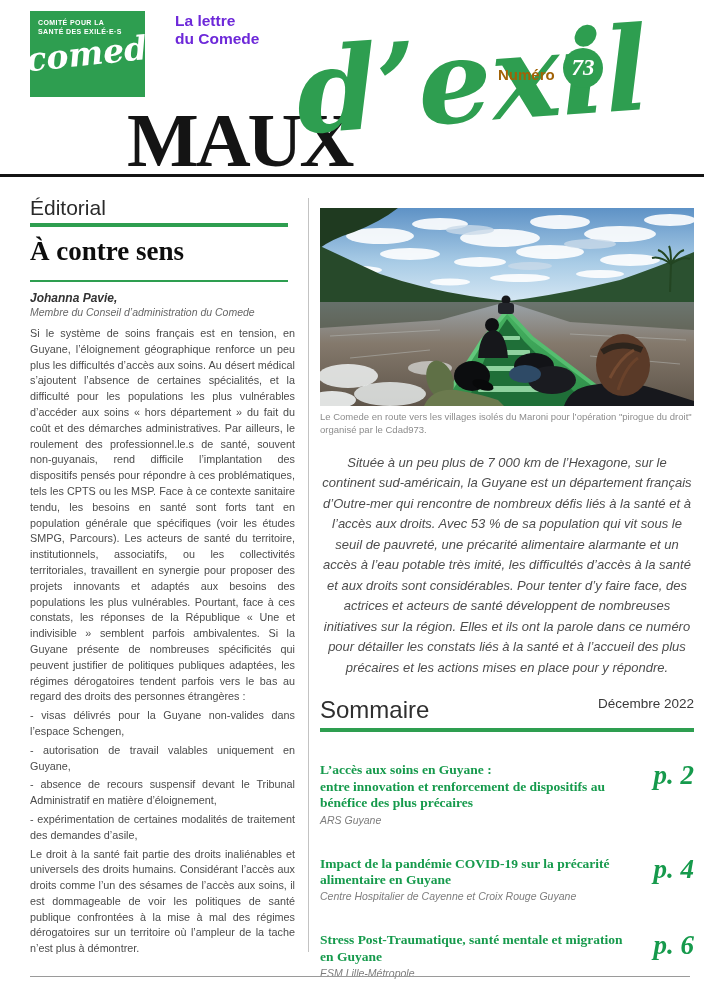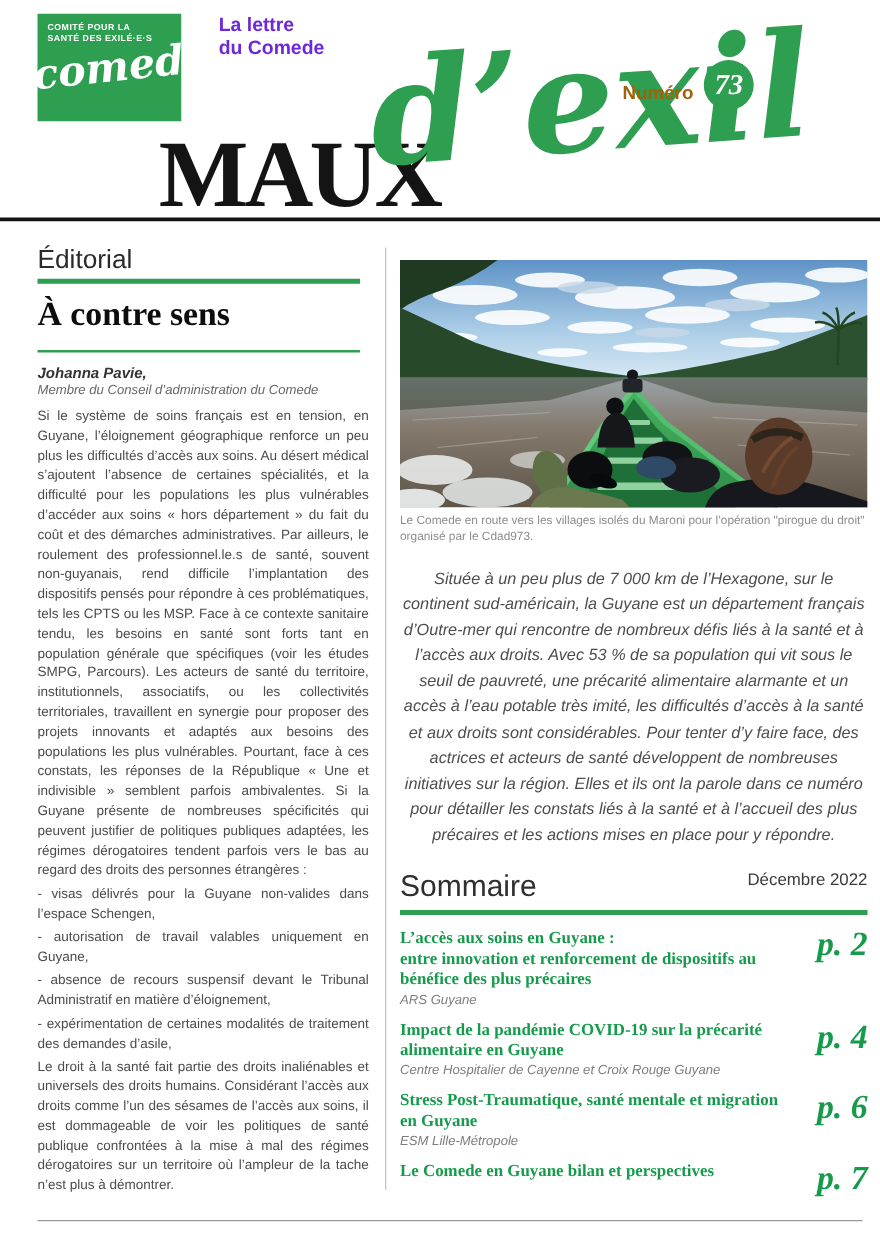--- a/index.html
+++ b/index.html
@@ -43,21 +43,21 @@
   .feature-title{font-family:"Liberation Serif",serif;font-style:italic;font-weight:bold;
                  font-size:23px;color:#1b1b1b;margin-top:16px;}
   .photo{margin-top:12px;width:374px;height:198px;display:block;}
   .caption{margin-top:5px;font-size:9.5px;color:#8c8c8c;line-height:1.35;}
   .intro{margin-top:16px;font-size:13px;font-style:italic;color:#4d4d4d;line-height:20.5px;text-align:center;}
   
   .som-head{margin-top:18px;display:flex;justify-content:space-between;align-items:flex-start;}
   .som-title{font-size:24px;color:#2f2f2f;}
   .som-date{font-size:13.5px;color:#3a3a3a;padding-bottom:3px;}
   .som-rule{height:4px;background:#2E9E50;margin-top:4px;}
-  .som-item{display:flex;margin-top:10px;cursor:pointer;}
+  .som-item{display:flex;margin-top:30px;cursor:pointer;}
   .som-item-text{flex:1;padding-right:6px;}
   .som-item-title{font-family:"Liberation Serif",serif;font-weight:bold;font-size:13.5px;
                   line-height:1.22;color:#169a4c;}
   .som-item-org{font-size:10.5px;font-style:italic;color:#7d7d7d;margin-top:2px;}
   .som-item-page{width:58px;text-align:right;font-family:"Liberation Serif",serif;font-style:italic;
                  font-weight:bold;font-size:27px;color:#169a4c;line-height:1;}
 </style>
 </head>
 <body>
 

